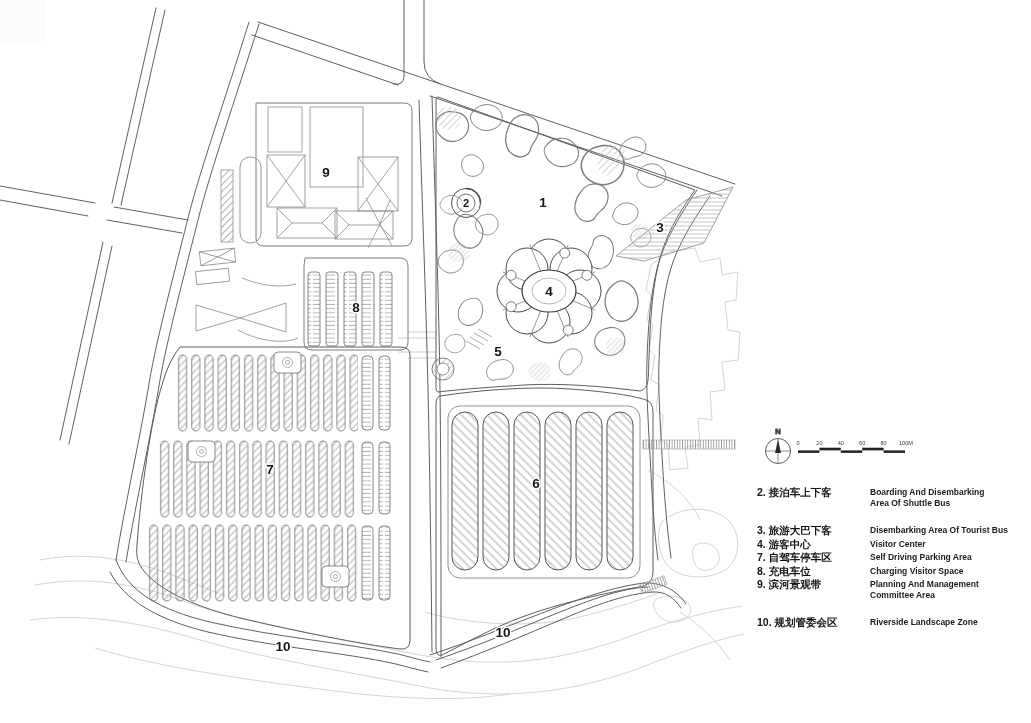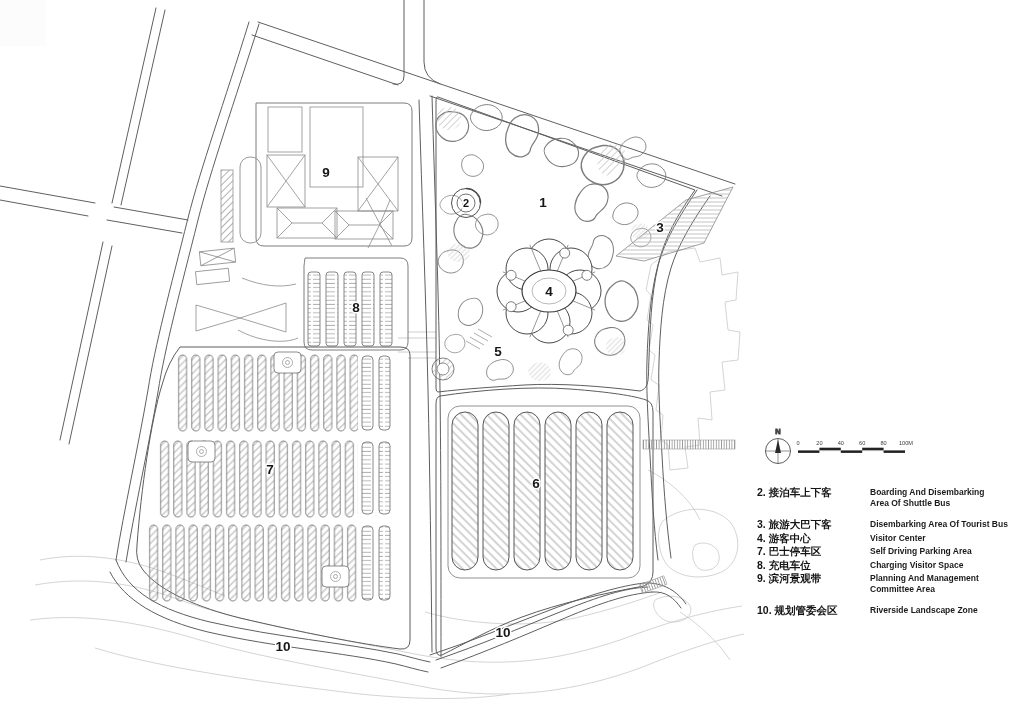--- a/index.html
+++ b/index.html
@@ -8,21 +8,21 @@
   .stage svg{position:absolute;left:0;top:0;}
   
   .plan-num{font-family:"Liberation Sans","DejaVu Sans",sans-serif;font-size:13.5px;font-weight:700;
             fill:#161616;text-anchor:middle;paint-order:stroke;stroke:#ffffff;stroke-width:3px;}
   .plan-num.small{font-size:11px;}
   .sc-label{font-family:"Liberation Sans",sans-serif;font-size:5.6px;fill:#3c3c3c;text-anchor:middle;}
   .north-n{font-family:"Liberation Sans",sans-serif;font-size:7.5px;font-weight:700;fill:#222;text-anchor:middle;}
   
   .legend{position:absolute;left:757px;top:486px;width:262px;color:#141414;}
   .lrow{display:flex;align-items:flex-start;margin-bottom:1px;}
-  .lrow.gap{margin-top:10px;}
+  .lrow.gap{margin-top:16px;}
   .lzh{width:113px;font-size:10.5px;line-height:12.5px;font-weight:700;white-space:nowrap;
        font-family:"Liberation Sans","DejaVu Sans",sans-serif;}
   .lnum{font-weight:700;}
   .len{flex:1;font-size:8.5px;line-height:10.5px;font-weight:700;color:#1b1b1b;white-space:pre-line;padding-top:1px;}
 </style>
 </head>
 <body>
 
 <div class="stage">
 
@@ -330,21 +330,21 @@
   </div>
   <div class="lrow gap">
     <span class="lzh"><span class="lnum">3.</span> <span>旅游大巴下客</span></span>
     <span class="len">Disembarking Area Of Tourist Bus</span>
   </div>
   <div class="lrow">
     <span class="lzh"><span class="lnum">4.</span> <span>游客中心</span></span>
     <span class="len">Visitor Center</span>
   </div>
   <div class="lrow">
-    <span class="lzh"><span class="lnum">7.</span> <span>巴士停车区</span></span>
+    <span class="lzh"><span class="lnum">7.</span> <span>自驾车停车区</span></span>
     <span class="len">Self Driving Parking Area</span>
   </div>
   <div class="lrow">
     <span class="lzh"><span class="lnum">8.</span> <span>充电车位</span></span>
     <span class="len">Charging Visitor Space</span>
   </div>
   <div class="lrow">
     <span class="lzh"><span class="lnum">9.</span> <span>滨河景观带</span></span>
     <span class="len">Planning And Management
 Committee Area</span>

